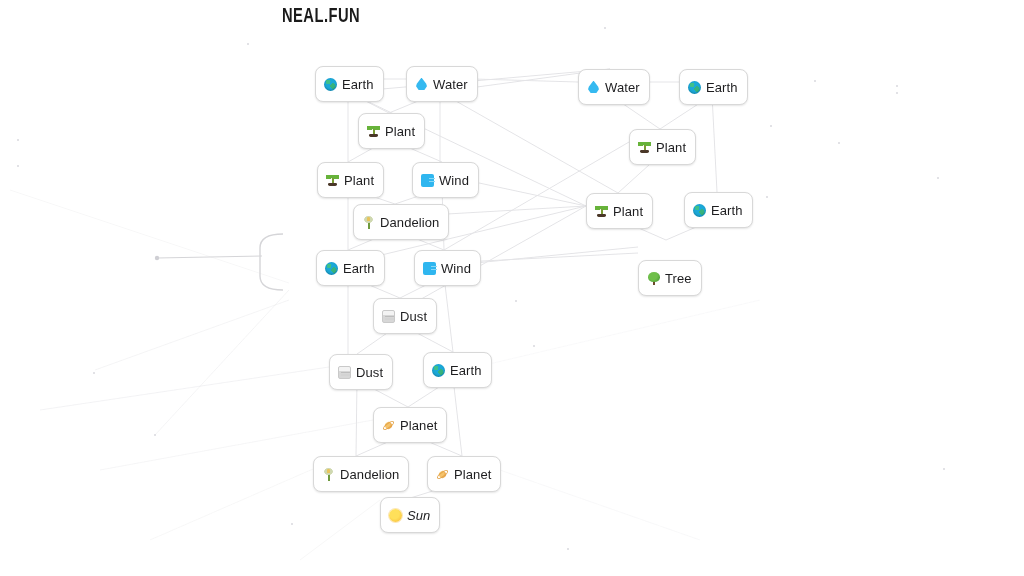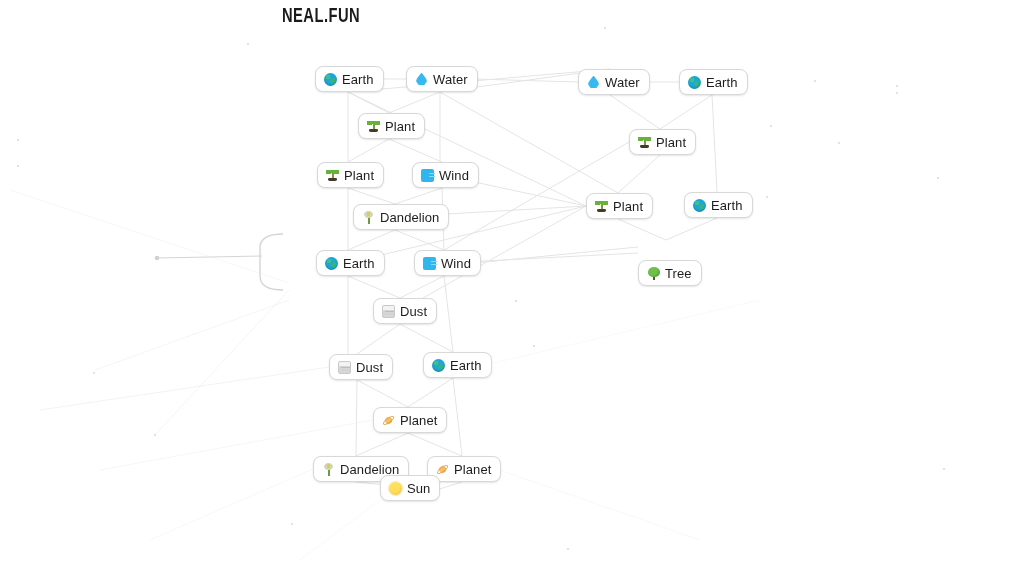--- a/index.html
+++ b/index.html
@@ -47,21 +47,21 @@
     pointer-events: none;
   }
 
   
   .chip {
     position: absolute;
     display: inline-flex;
     align-items: center;
     gap: 5px;
     box-sizing: border-box;
-    height: 26px;
+    height: 36px;
     padding: 0 9px 0 8px;
     background: #ffffff;
     border: 1px solid #d8d8d8;
     border-radius: 8px;
     box-shadow: 0 1px 2px rgba(0,0,0,0.10), 0 0 0 0.5px rgba(0,0,0,0.02);
     white-space: nowrap;
     cursor: grab;
     user-select: none;
   }
 
@@ -409,19 +409,19 @@
         <span class="label">Planet</span>
       </div>
       <div class="chip" style="left: 313px; top: 456px; min-width: 86px;">
         <span class="gl gl-dand"></span>
         <span class="label">Dandelion</span>
       </div>
       <div class="chip" style="left: 427px; top: 456px; min-width: 70px;">
         <span class="gl gl-planet"></span>
         <span class="label">Planet</span>
       </div>
-      <div class="chip" style="left: 380px; top: 475px; min-width: 53px;">
+      <div class="chip" style="left: 380px; top: 497px; min-width: 53px; font-style: italic;">
         <span class="gl gl-sun"></span>
         <span class="label">Sun</span>
       </div>
     </div>
 
 </div>
 
 </body></html>

